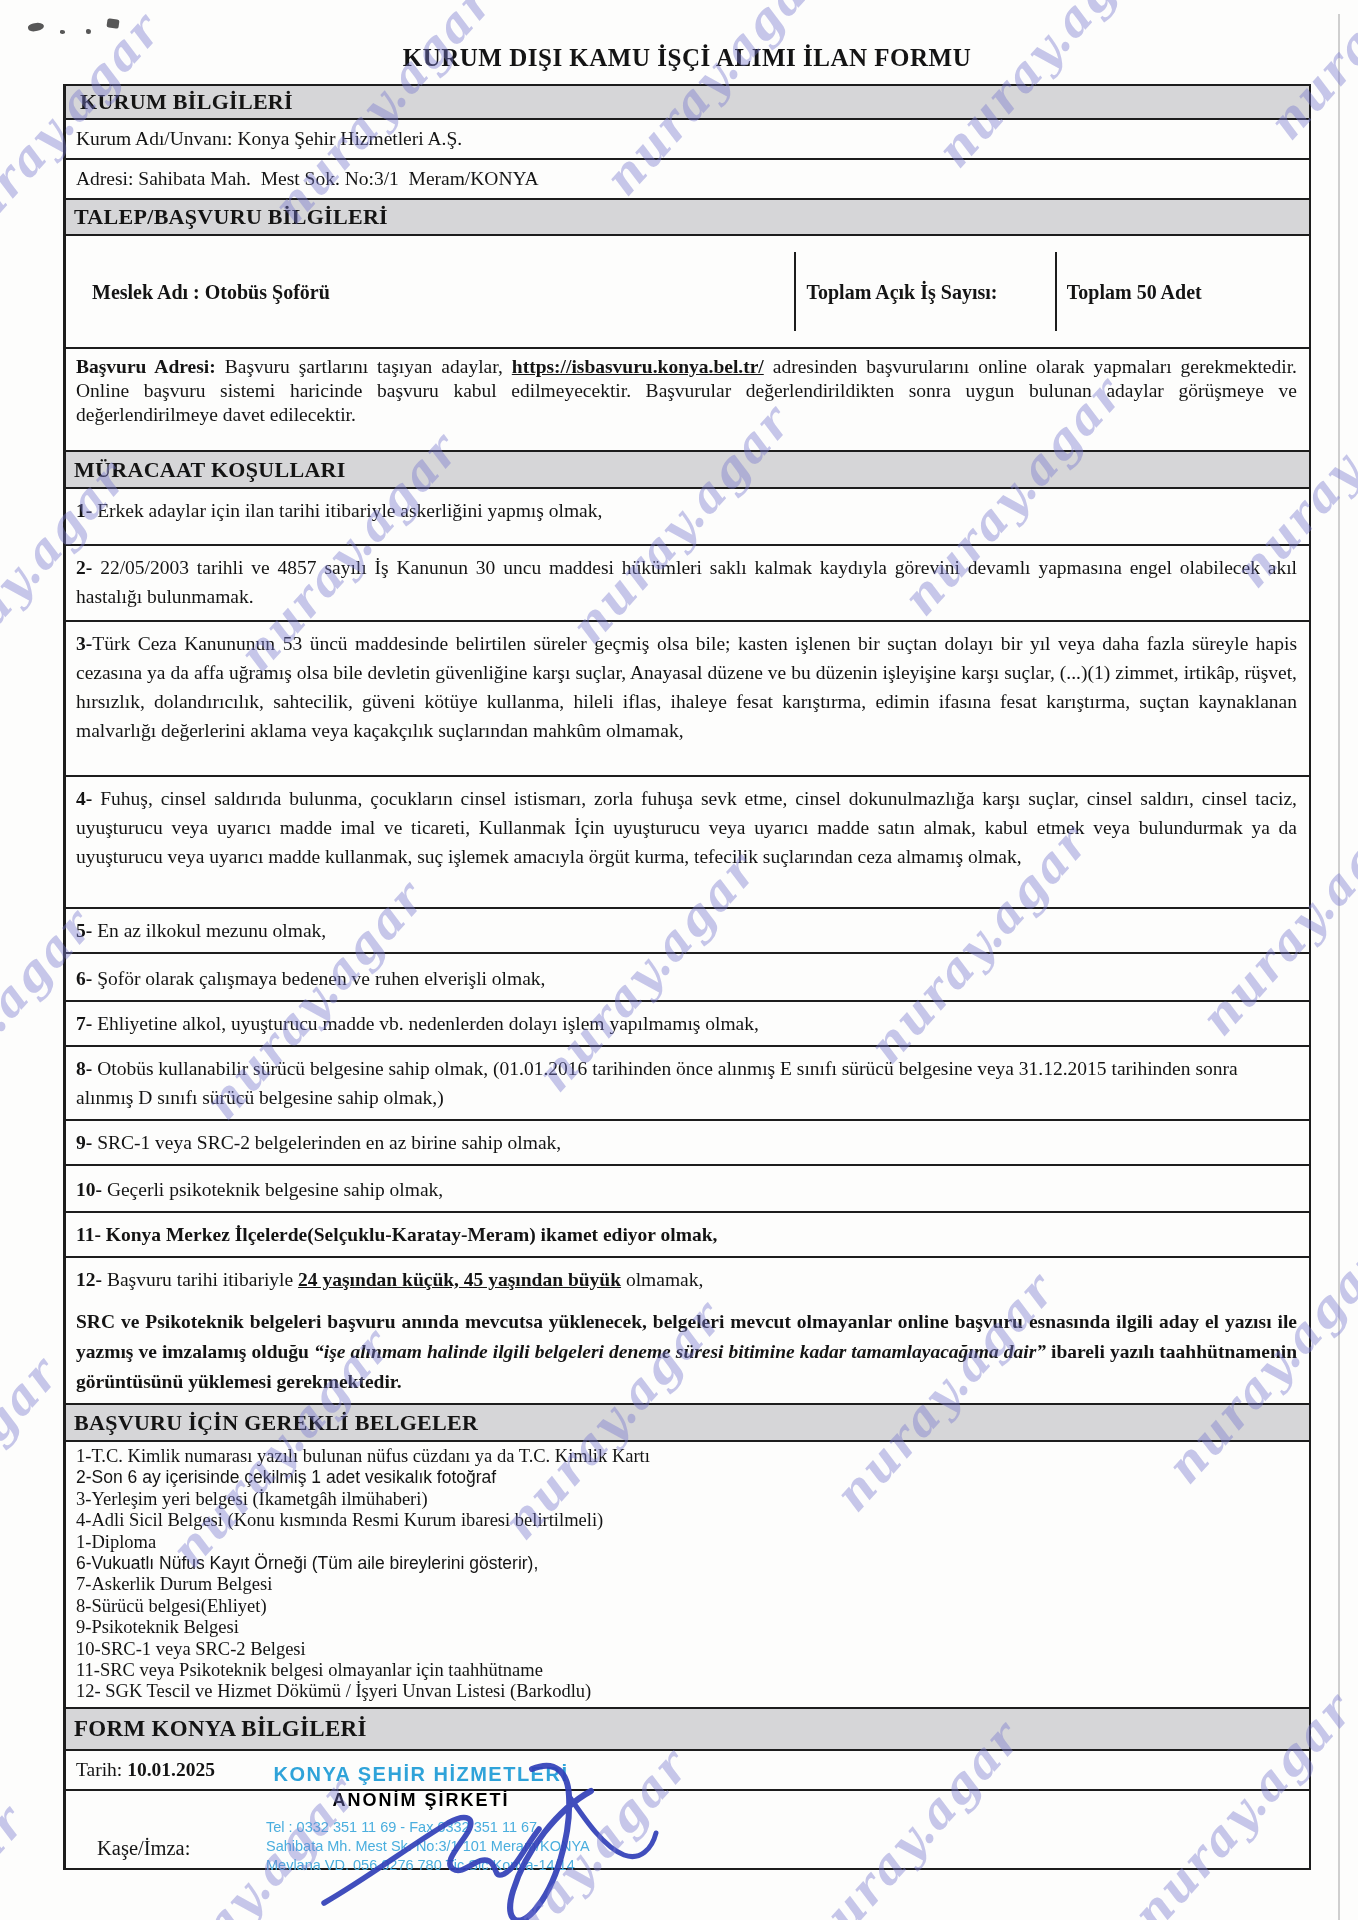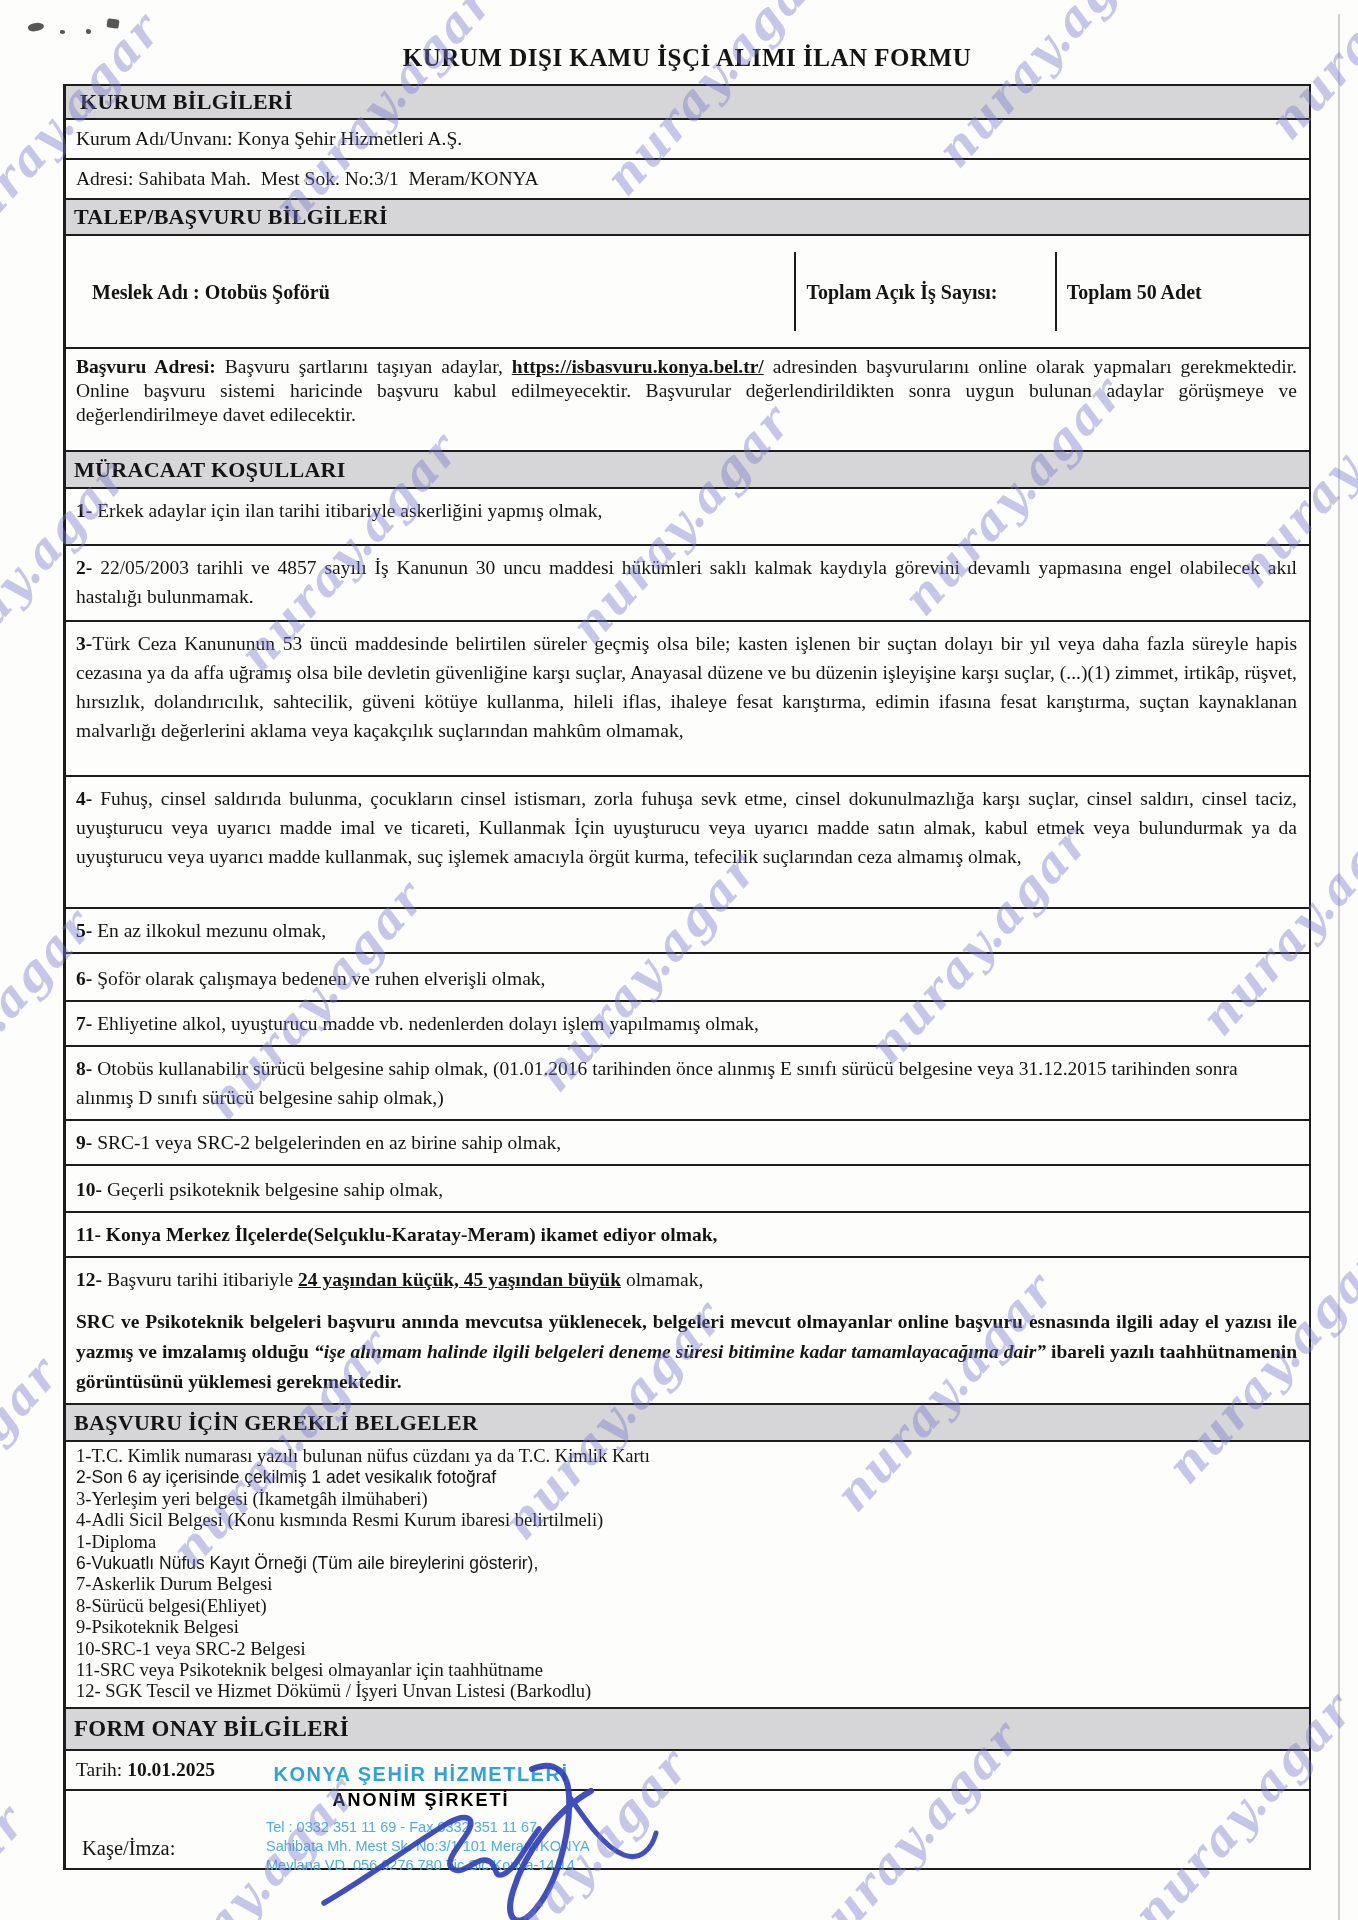--- a/index.html
+++ b/index.html
@@ -75,21 +75,21 @@
   .meslek-cols{display:flex; height:100%; min-height:79px;}
   .meslek-cols .cell{box-sizing:border-box; display:flex; align-items:center;
       padding:6px 10px; font-weight:bold; font-size:20px;}
   .cell.c1{width:59%; border-right:2px solid #1d1d1d;}
   .cell.c2{width:21.5%; border-right:2px solid #1d1d1d;}
   .cell.c3{width:19.5%;}
   
   .doc-line{font-size:18.5px; line-height:21.4px;}
   .doc-line.sans{font-family:"Liberation Sans","DejaVu Sans",sans-serif; font-size:17.5px;}
   
-  .kase-label{position:absolute; left:16px; top:44px; font-size:20.5px;}
+  .kase-label{position:absolute; left:31px; top:44px; font-size:20.5px;}
   .stamp{position:absolute; left:200px; top:-30px; width:310px; text-align:center;
       font-family:"Liberation Sans","DejaVu Sans",sans-serif; z-index:3;}
   .stamp .s1{font-size:20px; font-weight:bold; color:#2fa3d9; letter-spacing:1.5px; white-space:nowrap;}
   .stamp .s2{font-size:18px; font-weight:bold; color:#000000; letter-spacing:2px;}
   .stamp .s3,.stamp .s4,.stamp .s5{font-size:14.5px; color:#4aaede; text-align:left;
       white-space:nowrap; line-height:19px;}
   .stamp .s3{margin-top:5px;}
   #signature-svg{position:absolute; left:240px; top:-40px; z-index:6; pointer-events:none;}
 </style>
 </head>
@@ -174,21 +174,21 @@
         <div class="doc-line">1-Diploma</div>
         <div class="doc-line sans">6-Vukuatlı Nüfus Kayıt Örneği (Tüm aile bireylerini gösterir),</div>
         <div class="doc-line">7-Askerlik Durum Belgesi</div>
         <div class="doc-line">8-Sürücü belgesi(Ehliyet)</div>
         <div class="doc-line">9-Psikoteknik Belgesi</div>
         <div class="doc-line">10-SRC-1 veya SRC-2 Belgesi</div>
         <div class="doc-line">11-SRC veya Psikoteknik belgesi olmayanlar için taahhütname</div>
         <div class="doc-line">12- SGK Tescil ve Hizmet Dökümü / İşyeri Unvan Listesi (Barkodlu)</div>
       </div>
 
-    <div class="bar h-onay-bar">FORM ONAY BİLGİLERİ</div>
+    <div class="bar h-onay-bar">FORM KONYA BİLGİLERİ</div>
 
     <div class="row h-tarih">
       <span>Tarih: </span><span class="b">10.01.2025</span>
     </div>
 
     <div class="row h-kase">
       <span class="kase-label">Kaşe/İmza:</span>
 
       <div class="stamp">
         <div class="s1">KONYA ŞEHİR HİZMETLERİ</div>

